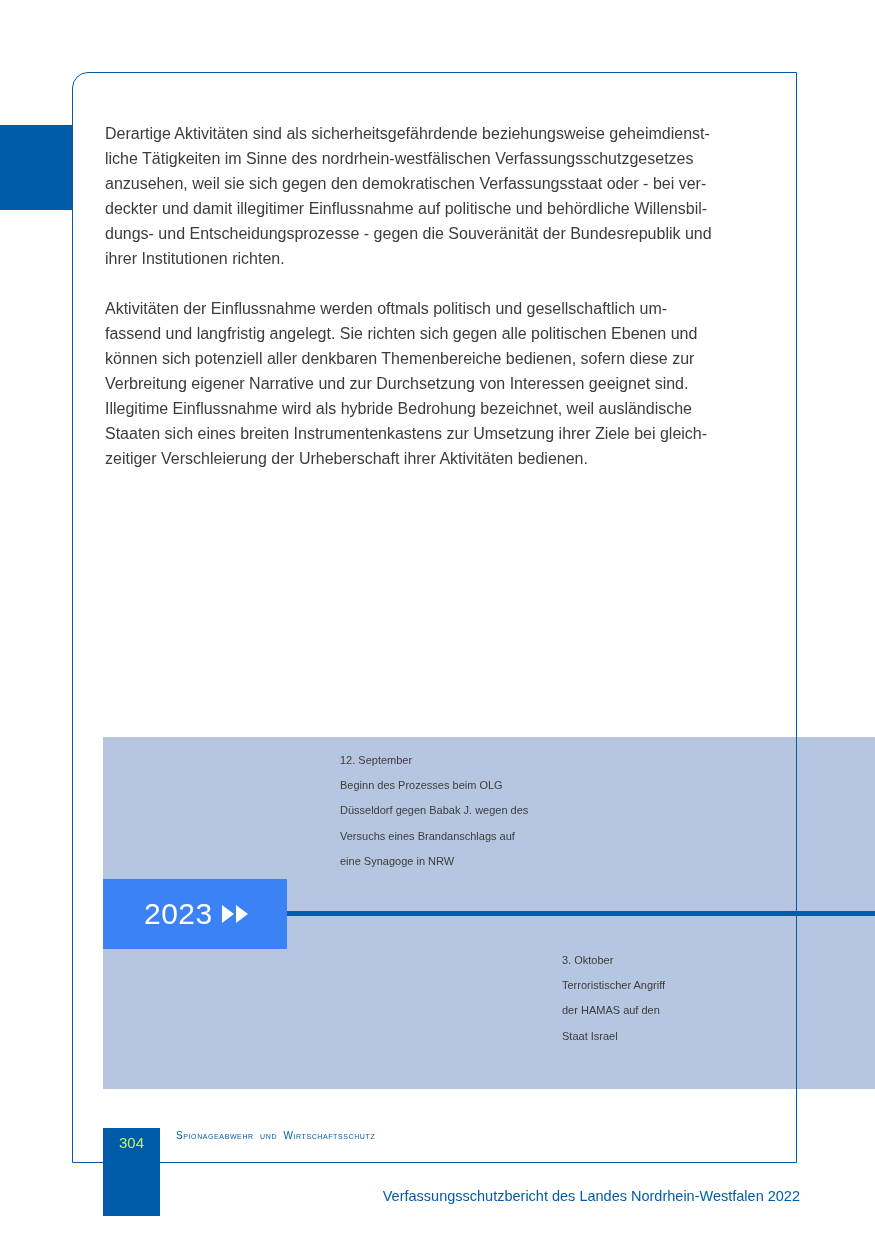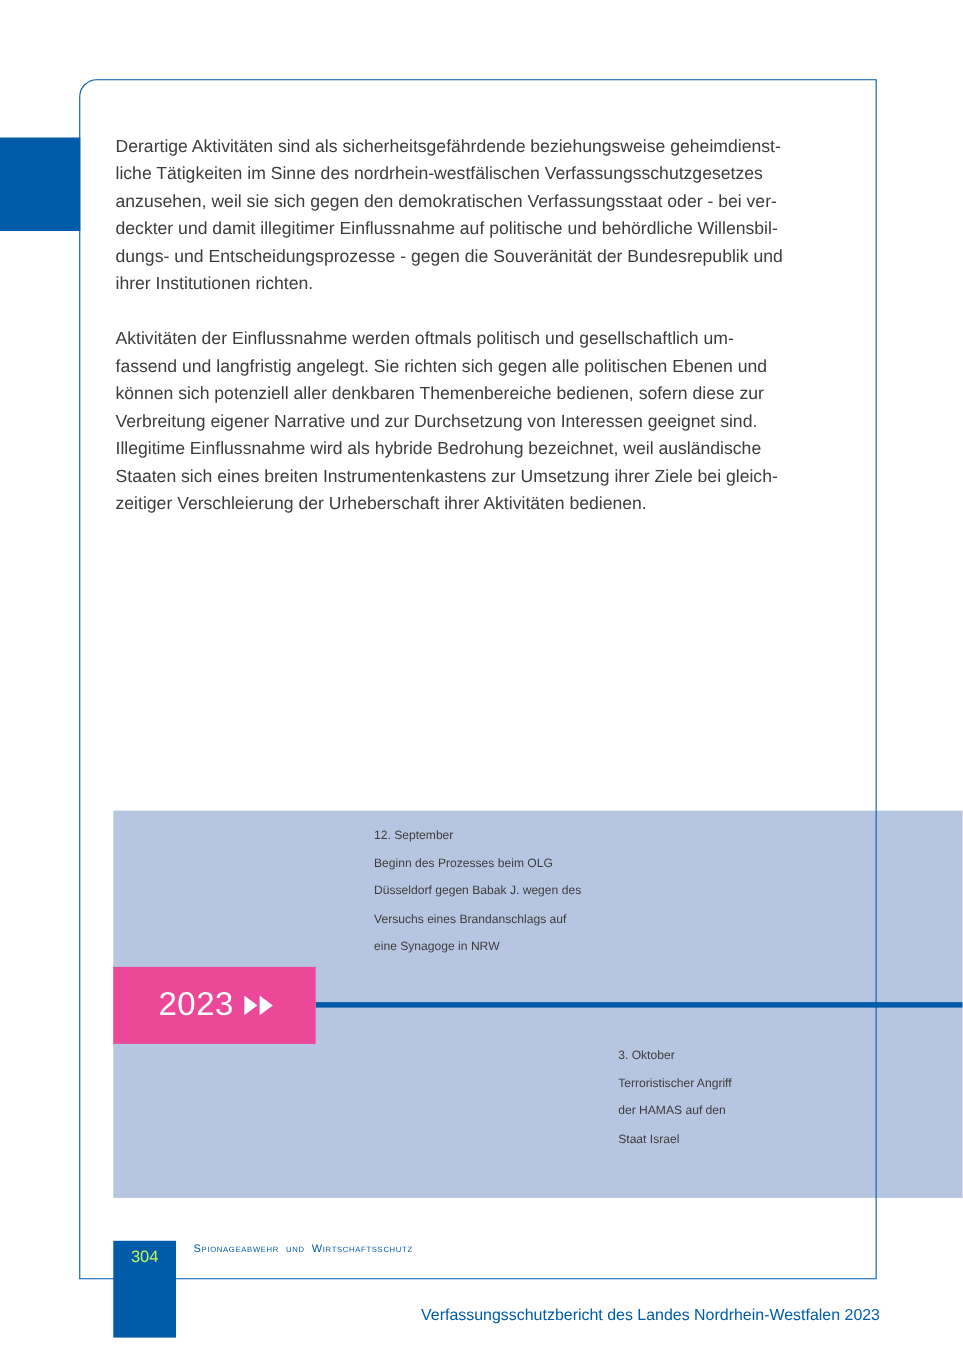--- a/index.html
+++ b/index.html
@@ -77,21 +77,21 @@
   }
   .event-1 { left: 340px; top: 748px; }
   .event-2 { left: 562px; top: 948px; }
 
   .year-box {
     position: absolute;
     left: 103px;
     top: 879px;
     width: 184px;
     height: 70px;
-    background: #ec4899;
+    background: #3b82f6;
     z-index: 4;
     display: flex;
     align-items: center;
     padding-left: 41px;
     box-sizing: border-box;
     color: #ffffff;
     font-size: 30px;
     letter-spacing: 0.5px;
   }
   .year-box .ff-icon {
@@ -194,15 +194,15 @@
 Terroristischer Angriff
 der HAMAS auf den
 Staat Israel</div>
 
   <div class="page-num-box">
     <span>304</span>
   </div>
 
   <div class="chapter-title">Spionageabwehr und Wirtschaftsschutz</div>
 
-  <div class="report-title">Verfassungsschutzbericht des Landes Nordrhein-Westfalen 2023</div>
+  <div class="report-title">Verfassungsschutzbericht des Landes Nordrhein-Westfalen 2022</div>
 
 </div>
 
 </body></html>

